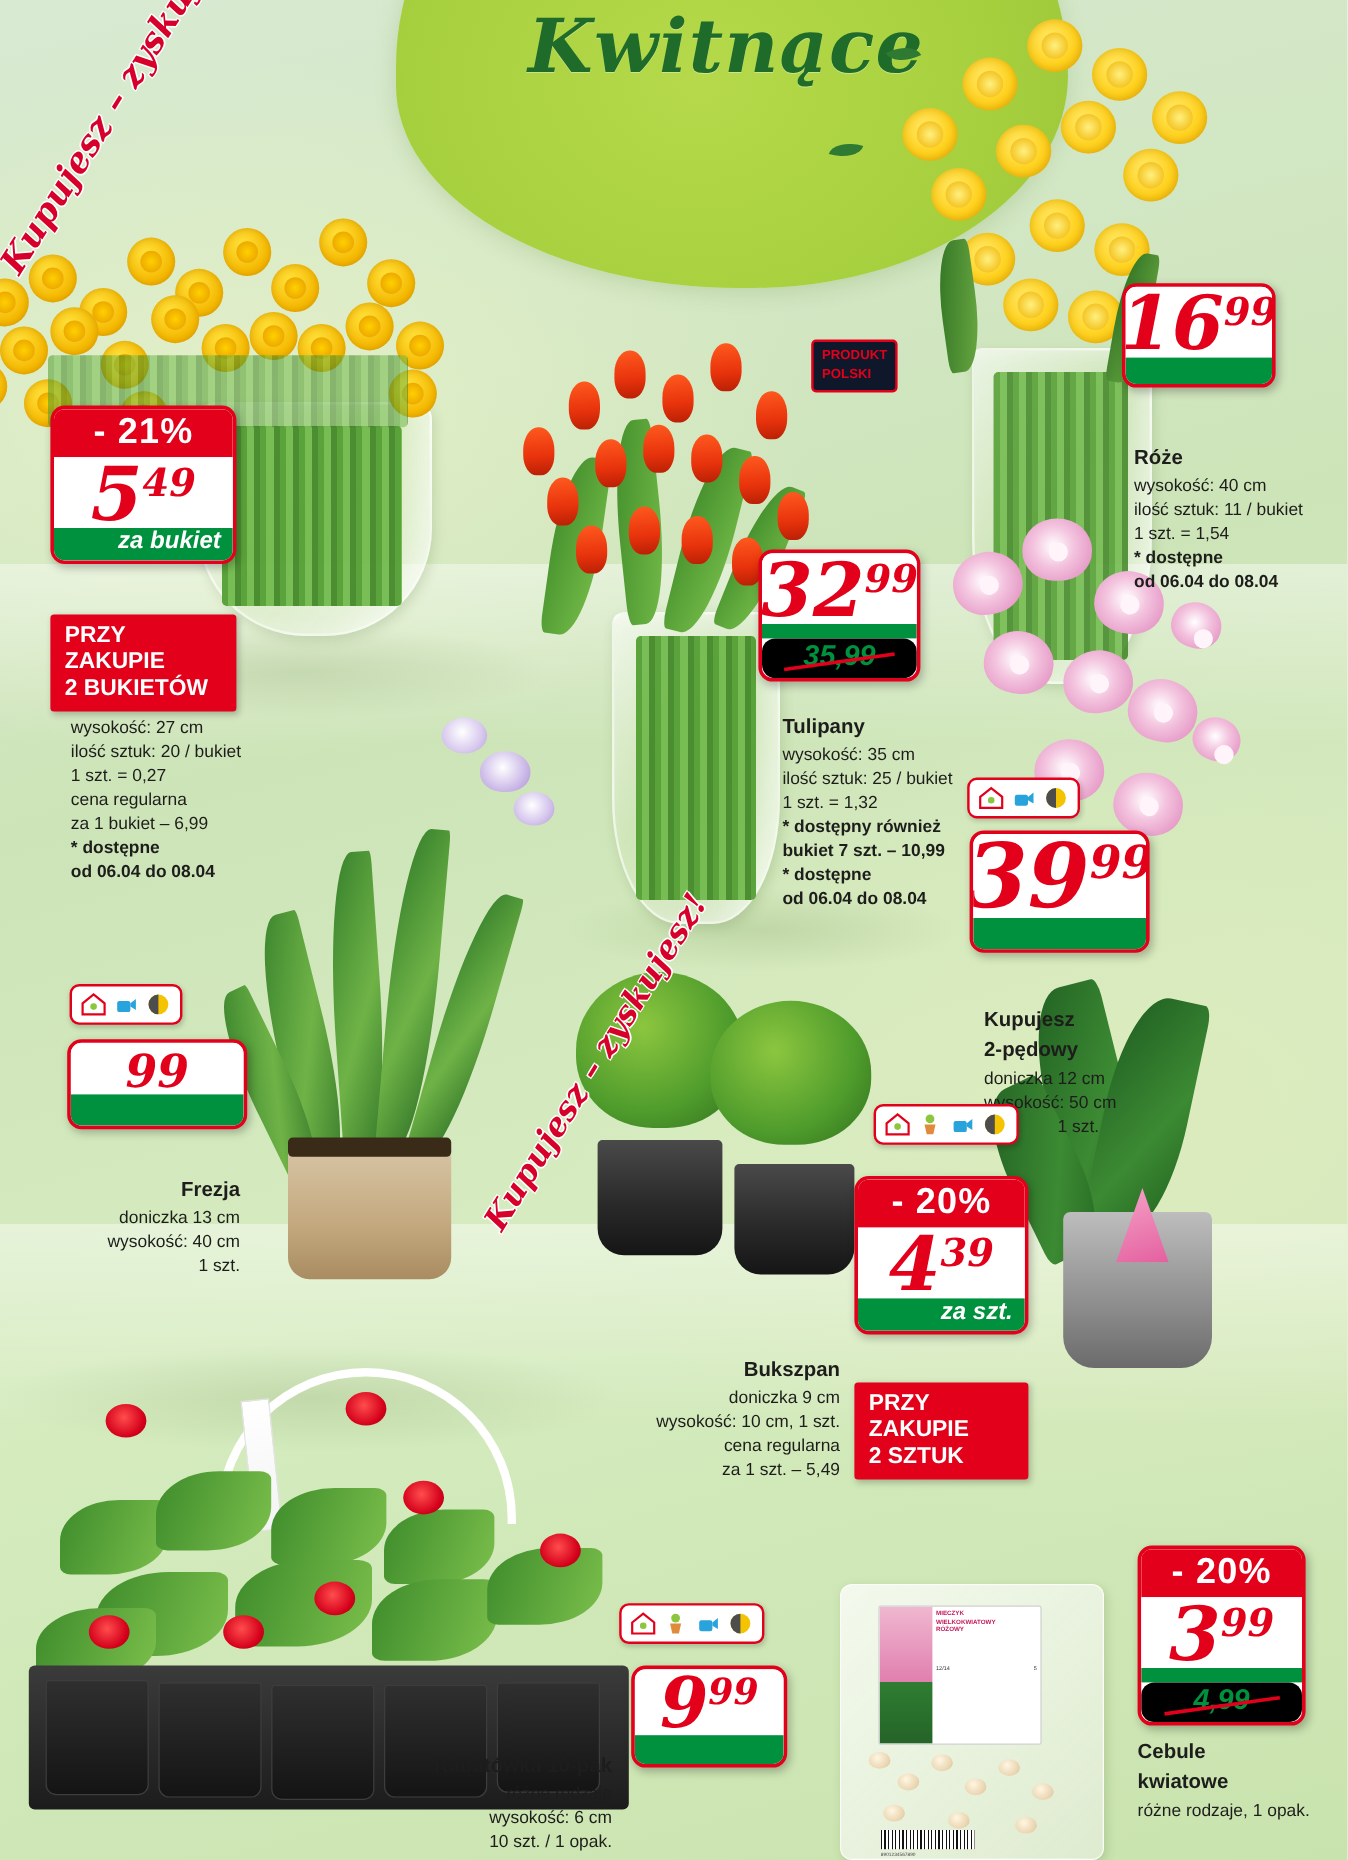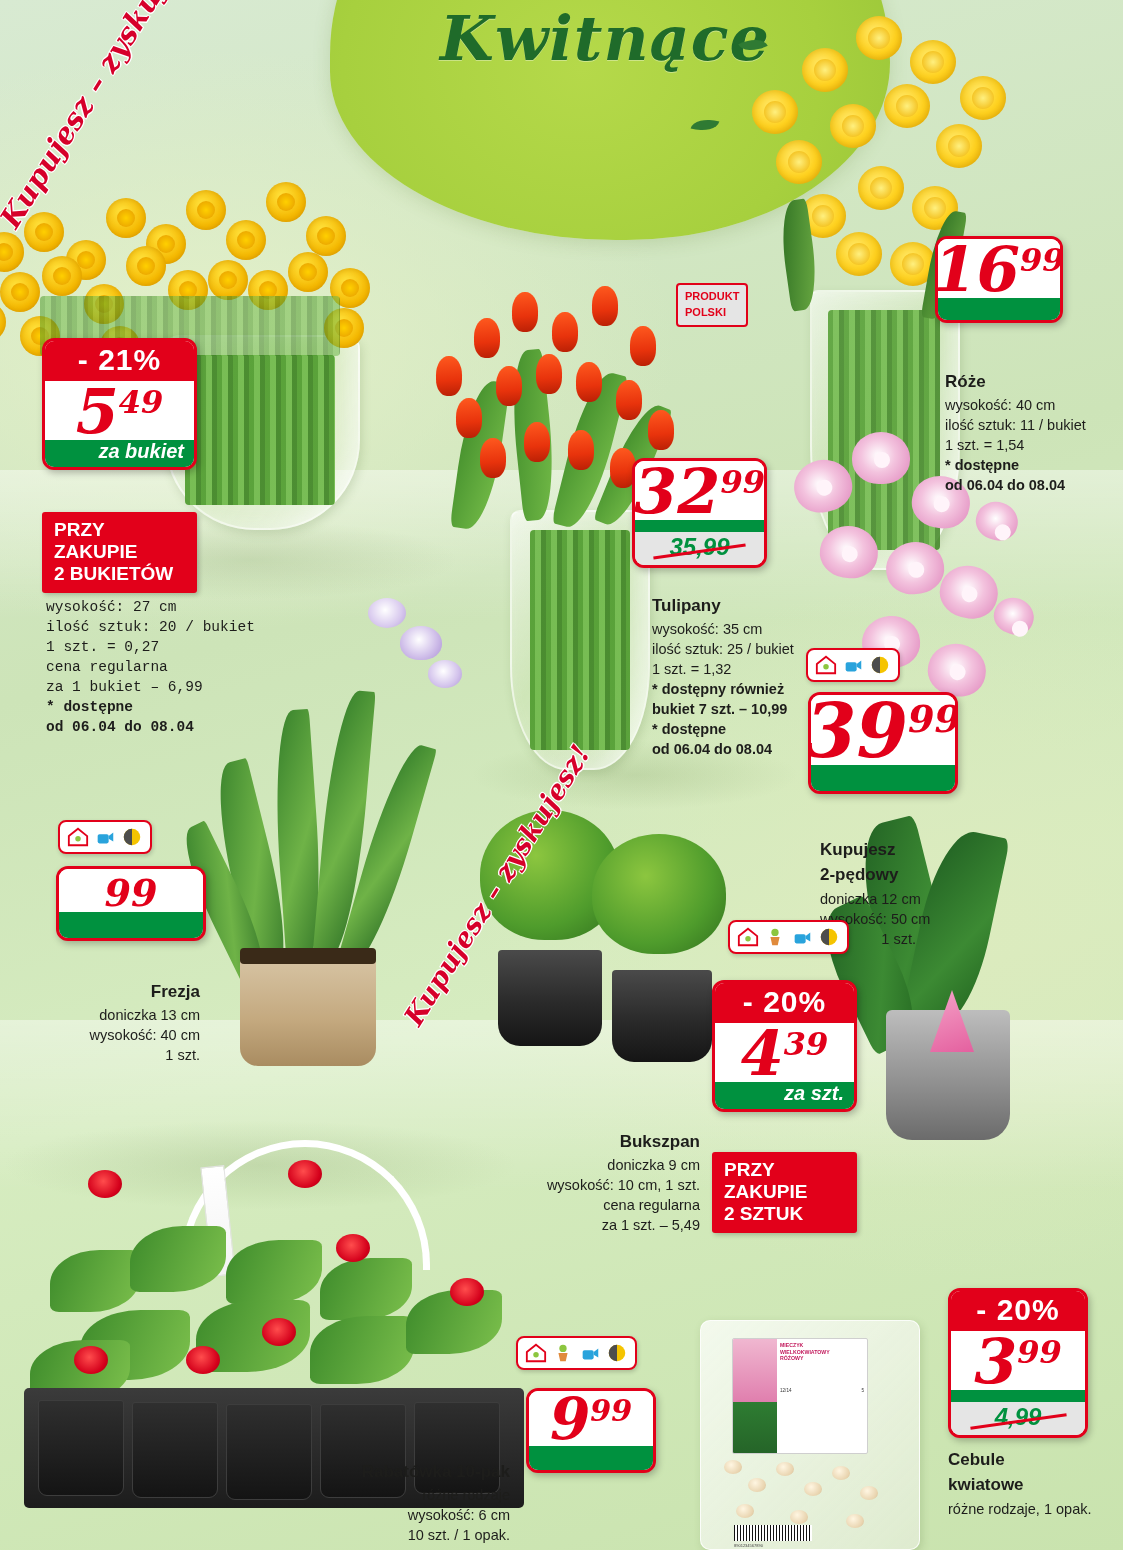--- a/index.html
+++ b/index.html
@@ -81,22 +81,22 @@
     line-height:1; margin-top:3px;
   }
   .tag .greenbar {
     background:#00913f; height:12px; width:100%;
   }
   .tag .unit {
     background:#00913f; color:#fff; font-weight:bold; font-size:20px;
     text-align:right; padding:0 10px 4px; font-style:italic;
   }
   .tag .old {
-    background:#e5e5e5; color:#00913f; text-align:center; font-weight:bold;
-    font-size:24px; font-style:italic; position:relative; padding:1px 10px 4px;
+    background:#000000; color:#00913f; text-align:center; font-weight:bold;
+    font-size:24px; font-style:italic; position:relative; padding:1px 10px 4px;border-radius:11px;
   }
   .tag .old::after {
     content:""; position:absolute; left:14%; right:14%; top:55%; height:3px;
     background:#e2001a; transform:rotate(-8deg);
   }
   
   .t-xl .int { font-size:74px; }
   .t-xl .cent { font-size:38px; }
   .t-lg .int { font-size:62px; }
   .t-lg .cent { font-size:32px; }
@@ -112,21 +112,21 @@
 
   
   .desc {
     position:absolute; z-index:24; color:#1d1d1b; font-size:14.5px; line-height:1.38;
   }
   .desc .nm { font-weight:bold; font-size:17px; display:block; margin-bottom:2px; }
   .desc.right { text-align:right; }
 
   
   .polski {
-    position:absolute; z-index:26; background:#e5e5e5; border:2px solid #e2001a;
+    position:absolute; z-index:26; background:#0f172a; border:2px solid #e2001a;
     border-radius:4px; padding:4px 7px; color:#e2001a; font-weight:bold;
     font-size:11px; line-height:1.45; text-align:left;
   }
 
   
   .icons {
     position:absolute; z-index:26; display:flex; align-items:center; gap:5px;
     background:#fff; border:2px solid #e2001a; border-radius:8px; padding:4px 7px;
     box-shadow:1px 2px 4px rgba(0,0,0,.18);
   }
@@ -454,21 +454,21 @@
   <div class="main">
     <span class="int">5</span>
     <span class="cent">49</span>
   </div>
   <div class="unit">za bukiet</div>
 </div>
 <div class="cond" style="left:42px; top:512px; width:155px;">
   <div>PRZY ZAKUPIE</div>
   <div>2 BUKIETÓW</div>
 </div>
-<div class="desc" style="left:46px; top:572px; width:220px;font-family:Liberation Mono, monospace;">
+<div class="desc" style="left:59px; top:572px; width:220px;">
   <span class="nm">Żonkile</span>
   <div>wysokość: 27 cm</div>
   <div>ilość sztuk: 20 / bukiet</div>
   <div>1 szt. = 0,27</div>
   <div>cena regularna</div>
   <div>za 1 bukiet – 6,99</div>
   <div style="font-weight:bold;">* dostępne</div>
   <div style="font-weight:bold;">od 06.04 do 08.04</div>
 </div>
 

